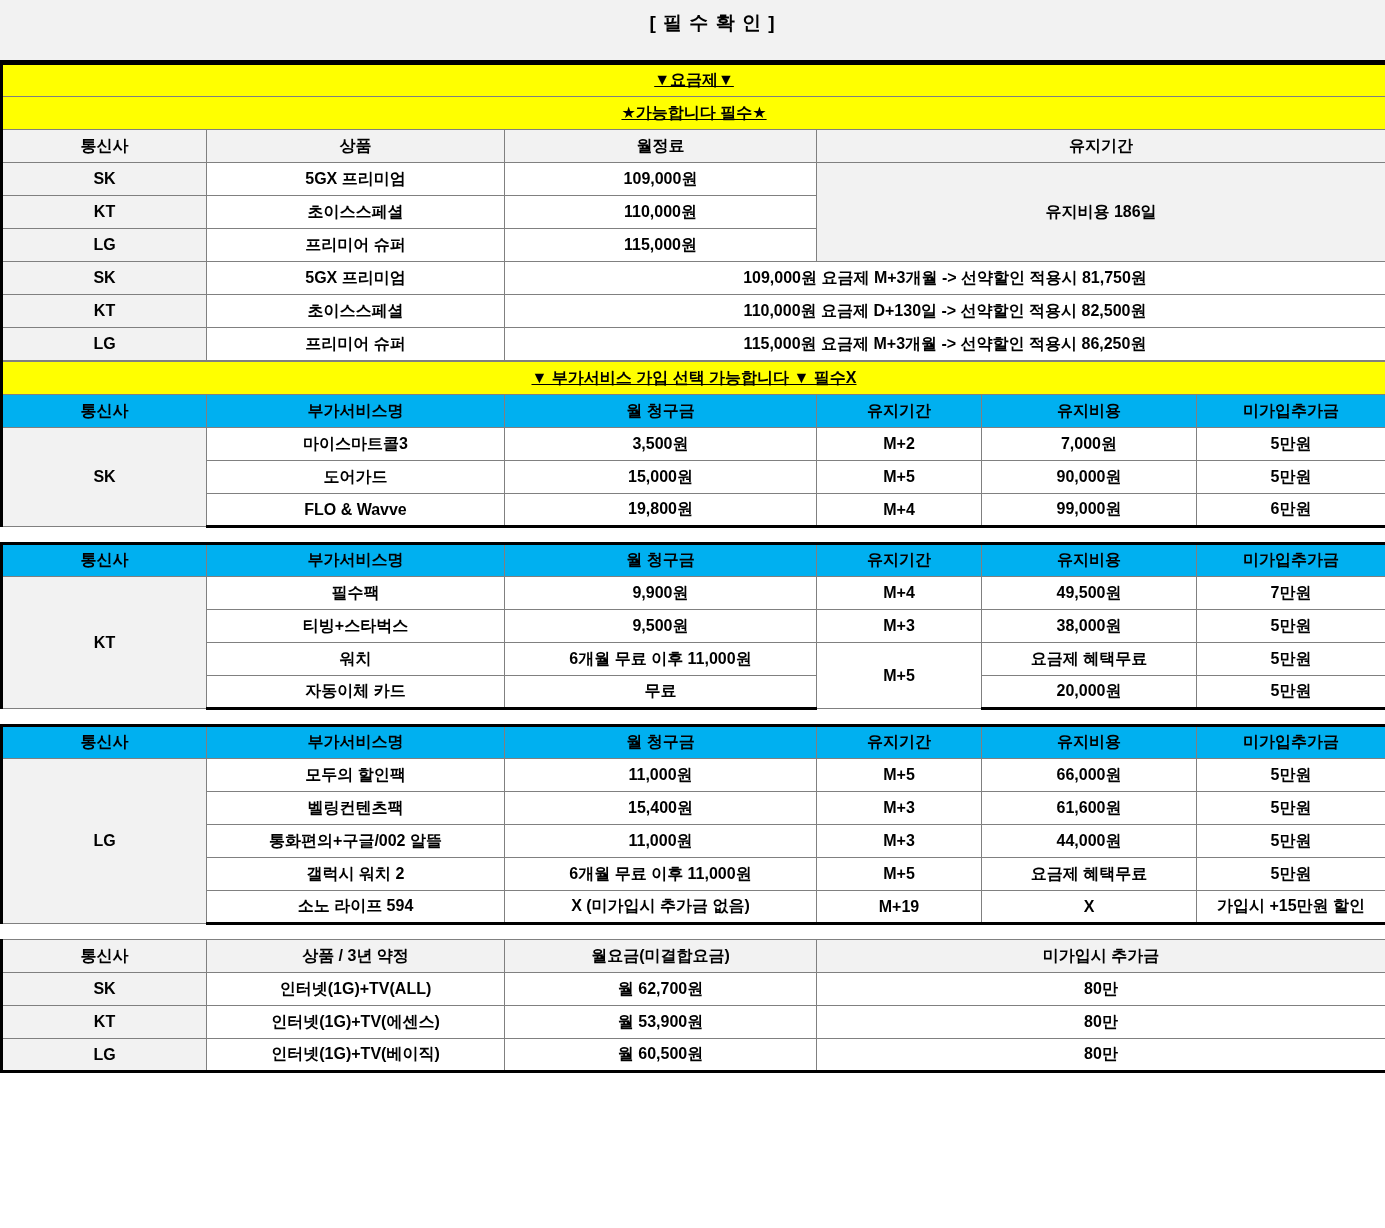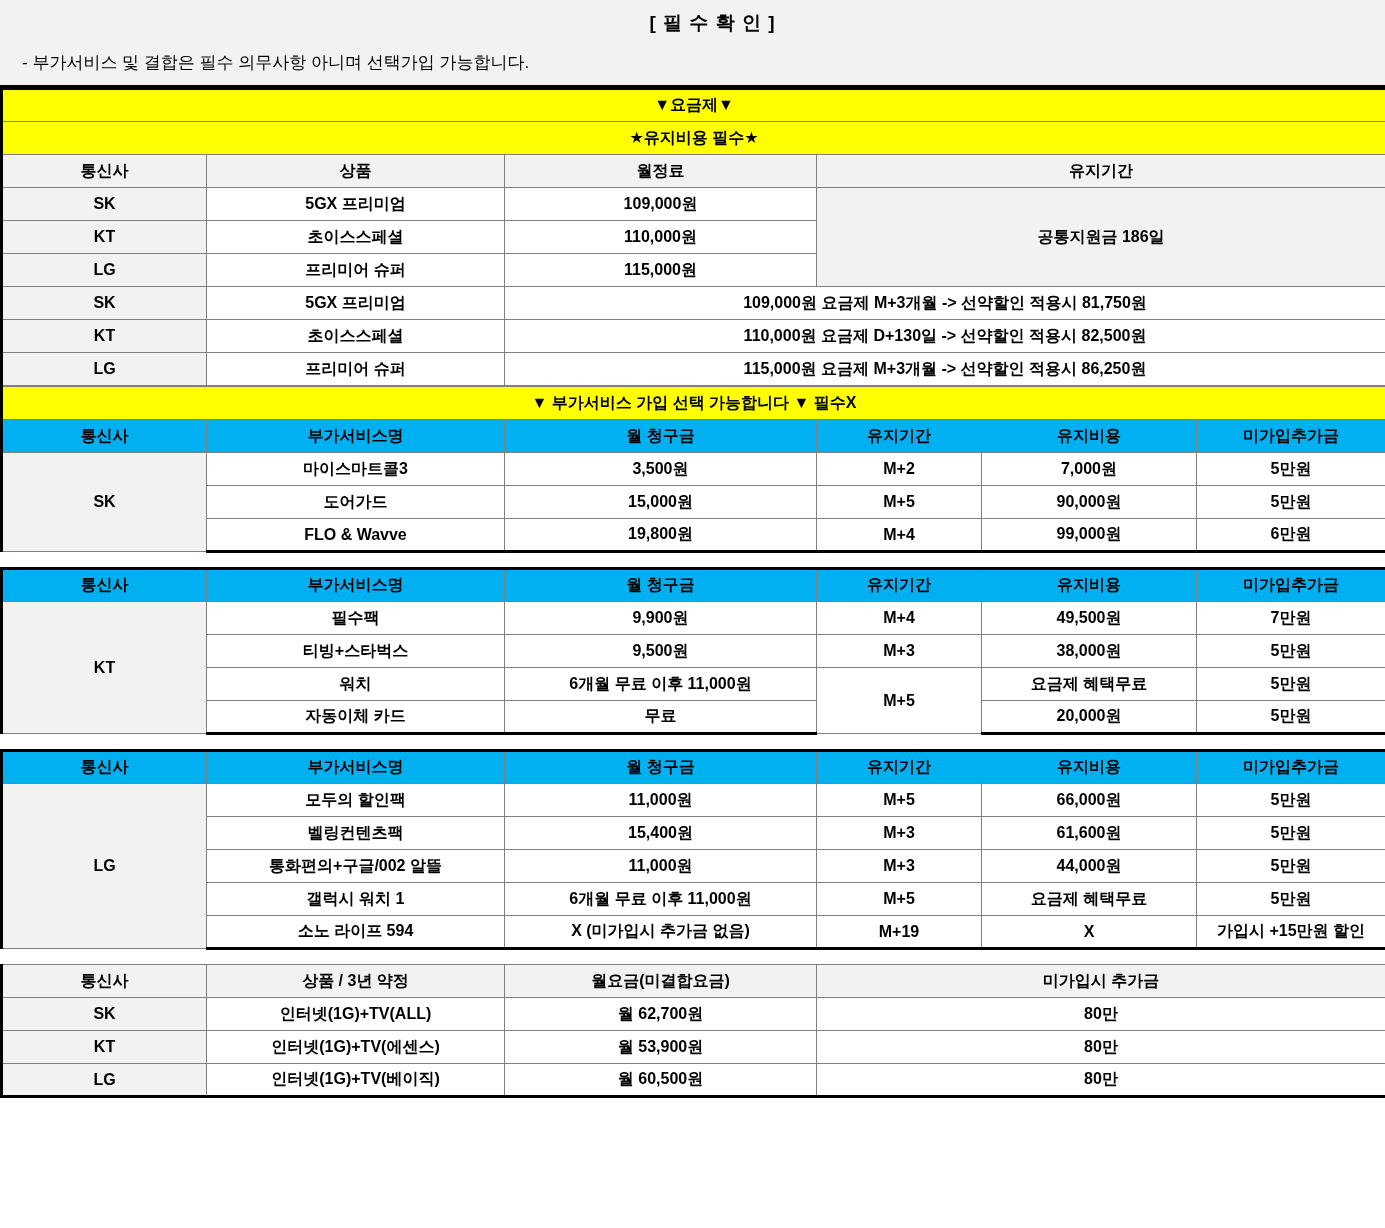--- a/index.html
+++ b/index.html
@@ -62,20 +62,21 @@
   .outer-top { border-top: 3px solid #000 !important; }
   .outer-bottom { border-bottom: 3px solid #000 !important; margin-top: 48px; }
   .outer-left { border-left: 3px solid #000 !important; }
   .outer-right { border-right: 3px solid #000 !important; }
 
   .band-yellow {
     background: #ffff00 !important;
     font-size: 17px;
     font-weight: bold;
     height: 31px;
+    text-decoration: underline;
   }
   .hdr-blue {
     background: #00b0f0 !important;
     font-weight: bold;
   }
   .hdr-grey {
     background: #f2f2f2 !important;
     font-weight: bold;
   }
   .cell-grey {
@@ -92,50 +93,49 @@
   }
 </style>
 </head>
 <body>
 
 <div class="page">
 
   <div class="notice">
     <div class="notice-title">[ 필 수 확 인 ]</div>
     <div class="notice-lines">
-      <div class="notice-line">- 부가서비스 및 결합은 필수 의무사항 아니며 선택가입 가능합니다.</div>
     </div>
   </div>
 
   <table class="grid">
     <colgroup>
       <col style="width:205px">
       <col style="width:298px">
       <col style="width:312px">
       <col style="width:570px">
     </colgroup>
     <tbody>
       <tr>
         <td class="band-yellow outer-top outer-left outer-right" colspan="4">▼요금제▼</td>
       </tr>
       <tr>
-        <td class="band-yellow outer-left outer-right" colspan="4">★유지비용 필수★</td>
+        <td class="band-yellow outer-left outer-right" colspan="4">★가능합니다 필수★</td>
       </tr>
       <tr>
         <td class="hdr-grey outer-left">통신사</td>
         <td class="hdr-grey">상품</td>
         <td class="hdr-grey">월정료</td>
         <td class="hdr-grey outer-right">유지기간</td>
       </tr>
 
       <tr>
         <td class="carrier outer-left">SK</td>
         <td>5GX 프리미엄</td>
         <td>109,000원</td>
-        <td class="cell-grey outer-right" rowspan="3">공통지원금 186일</td>
+        <td class="cell-grey outer-right" rowspan="3">유지비용 186일</td>
       </tr>
       <tr>
         <td class="carrier outer-left">KT</td>
         <td>초이스스페셜</td>
         <td>110,000원</td>
       </tr>
       <tr>
         <td class="carrier outer-left">LG</td>
         <td>프리미어 슈퍼</td>
         <td>115,000원</td>
@@ -292,21 +292,21 @@
         <td class="outer-right">5만원</td>
       </tr>
       <tr>
         <td>통화편의+구글/002 알뜰</td>
         <td>11,000원</td>
         <td>M+3</td>
         <td>44,000원</td>
         <td class="outer-right">5만원</td>
       </tr>
       <tr>
-        <td>갤럭시 워치 1</td>
+        <td>갤럭시 워치 2</td>
         <td>6개월 무료 이후 11,000원</td>
         <td>M+5</td>
         <td>요금제 혜택무료</td>
         <td class="outer-right">5만원</td>
       </tr>
       <tr>
         <td class="outer-bottom">소노 라이프 594</td>
         <td class="outer-bottom">X (미가입시 추가금 없음)</td>
         <td class="outer-bottom">M+19</td>
         <td class="outer-bottom">X</td>

